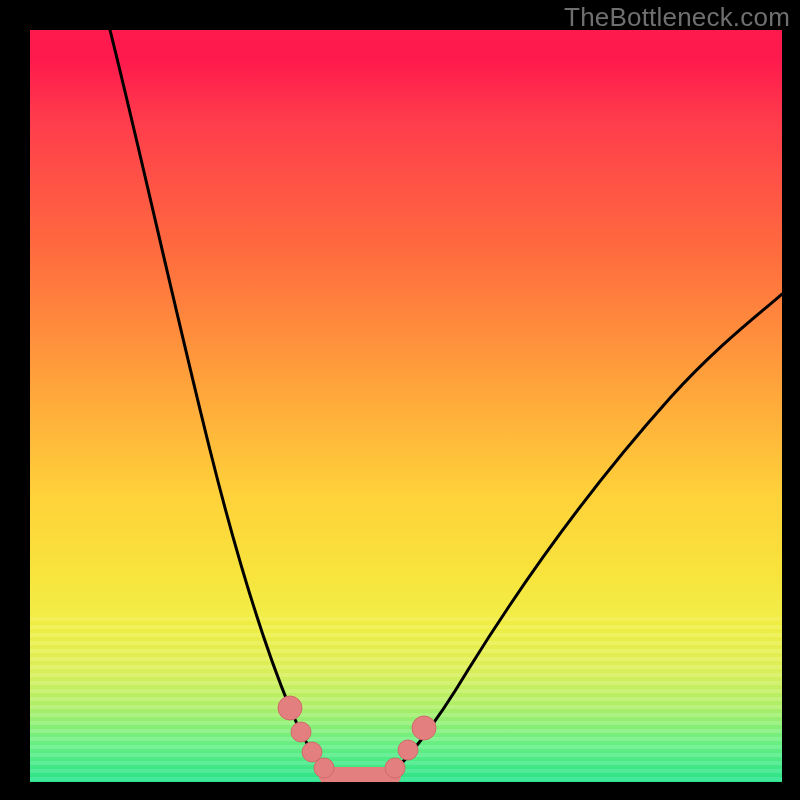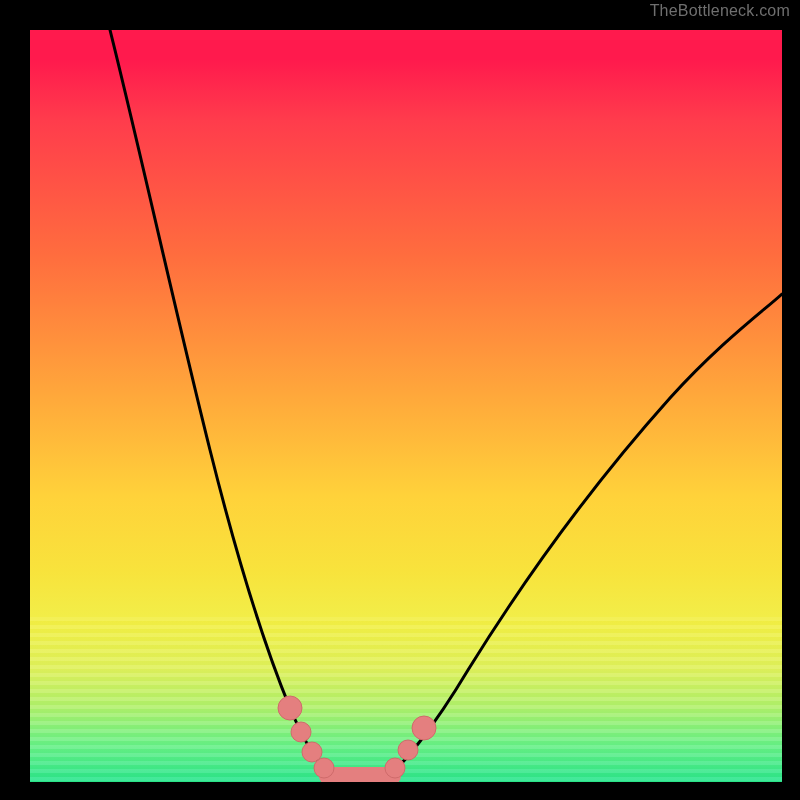--- a/index.html
+++ b/index.html
@@ -14,21 +14,21 @@
     position: relative;
     width: 800px;
     height: 800px;
     background: #000;
   }
   .watermark {
     position: absolute;
     top: 2px;
     right: 10px;
     font-family: Arial, Helvetica, sans-serif;
-    font-size: 16px;
+    font-size: 26px;
     color: #6f6f6f;
     letter-spacing: 0.2px;
     z-index: 10;
     text-align: right;
   }
   .plot-area {
     position: absolute;
     left: 30px;
     top: 30px;
     width: 752px;

